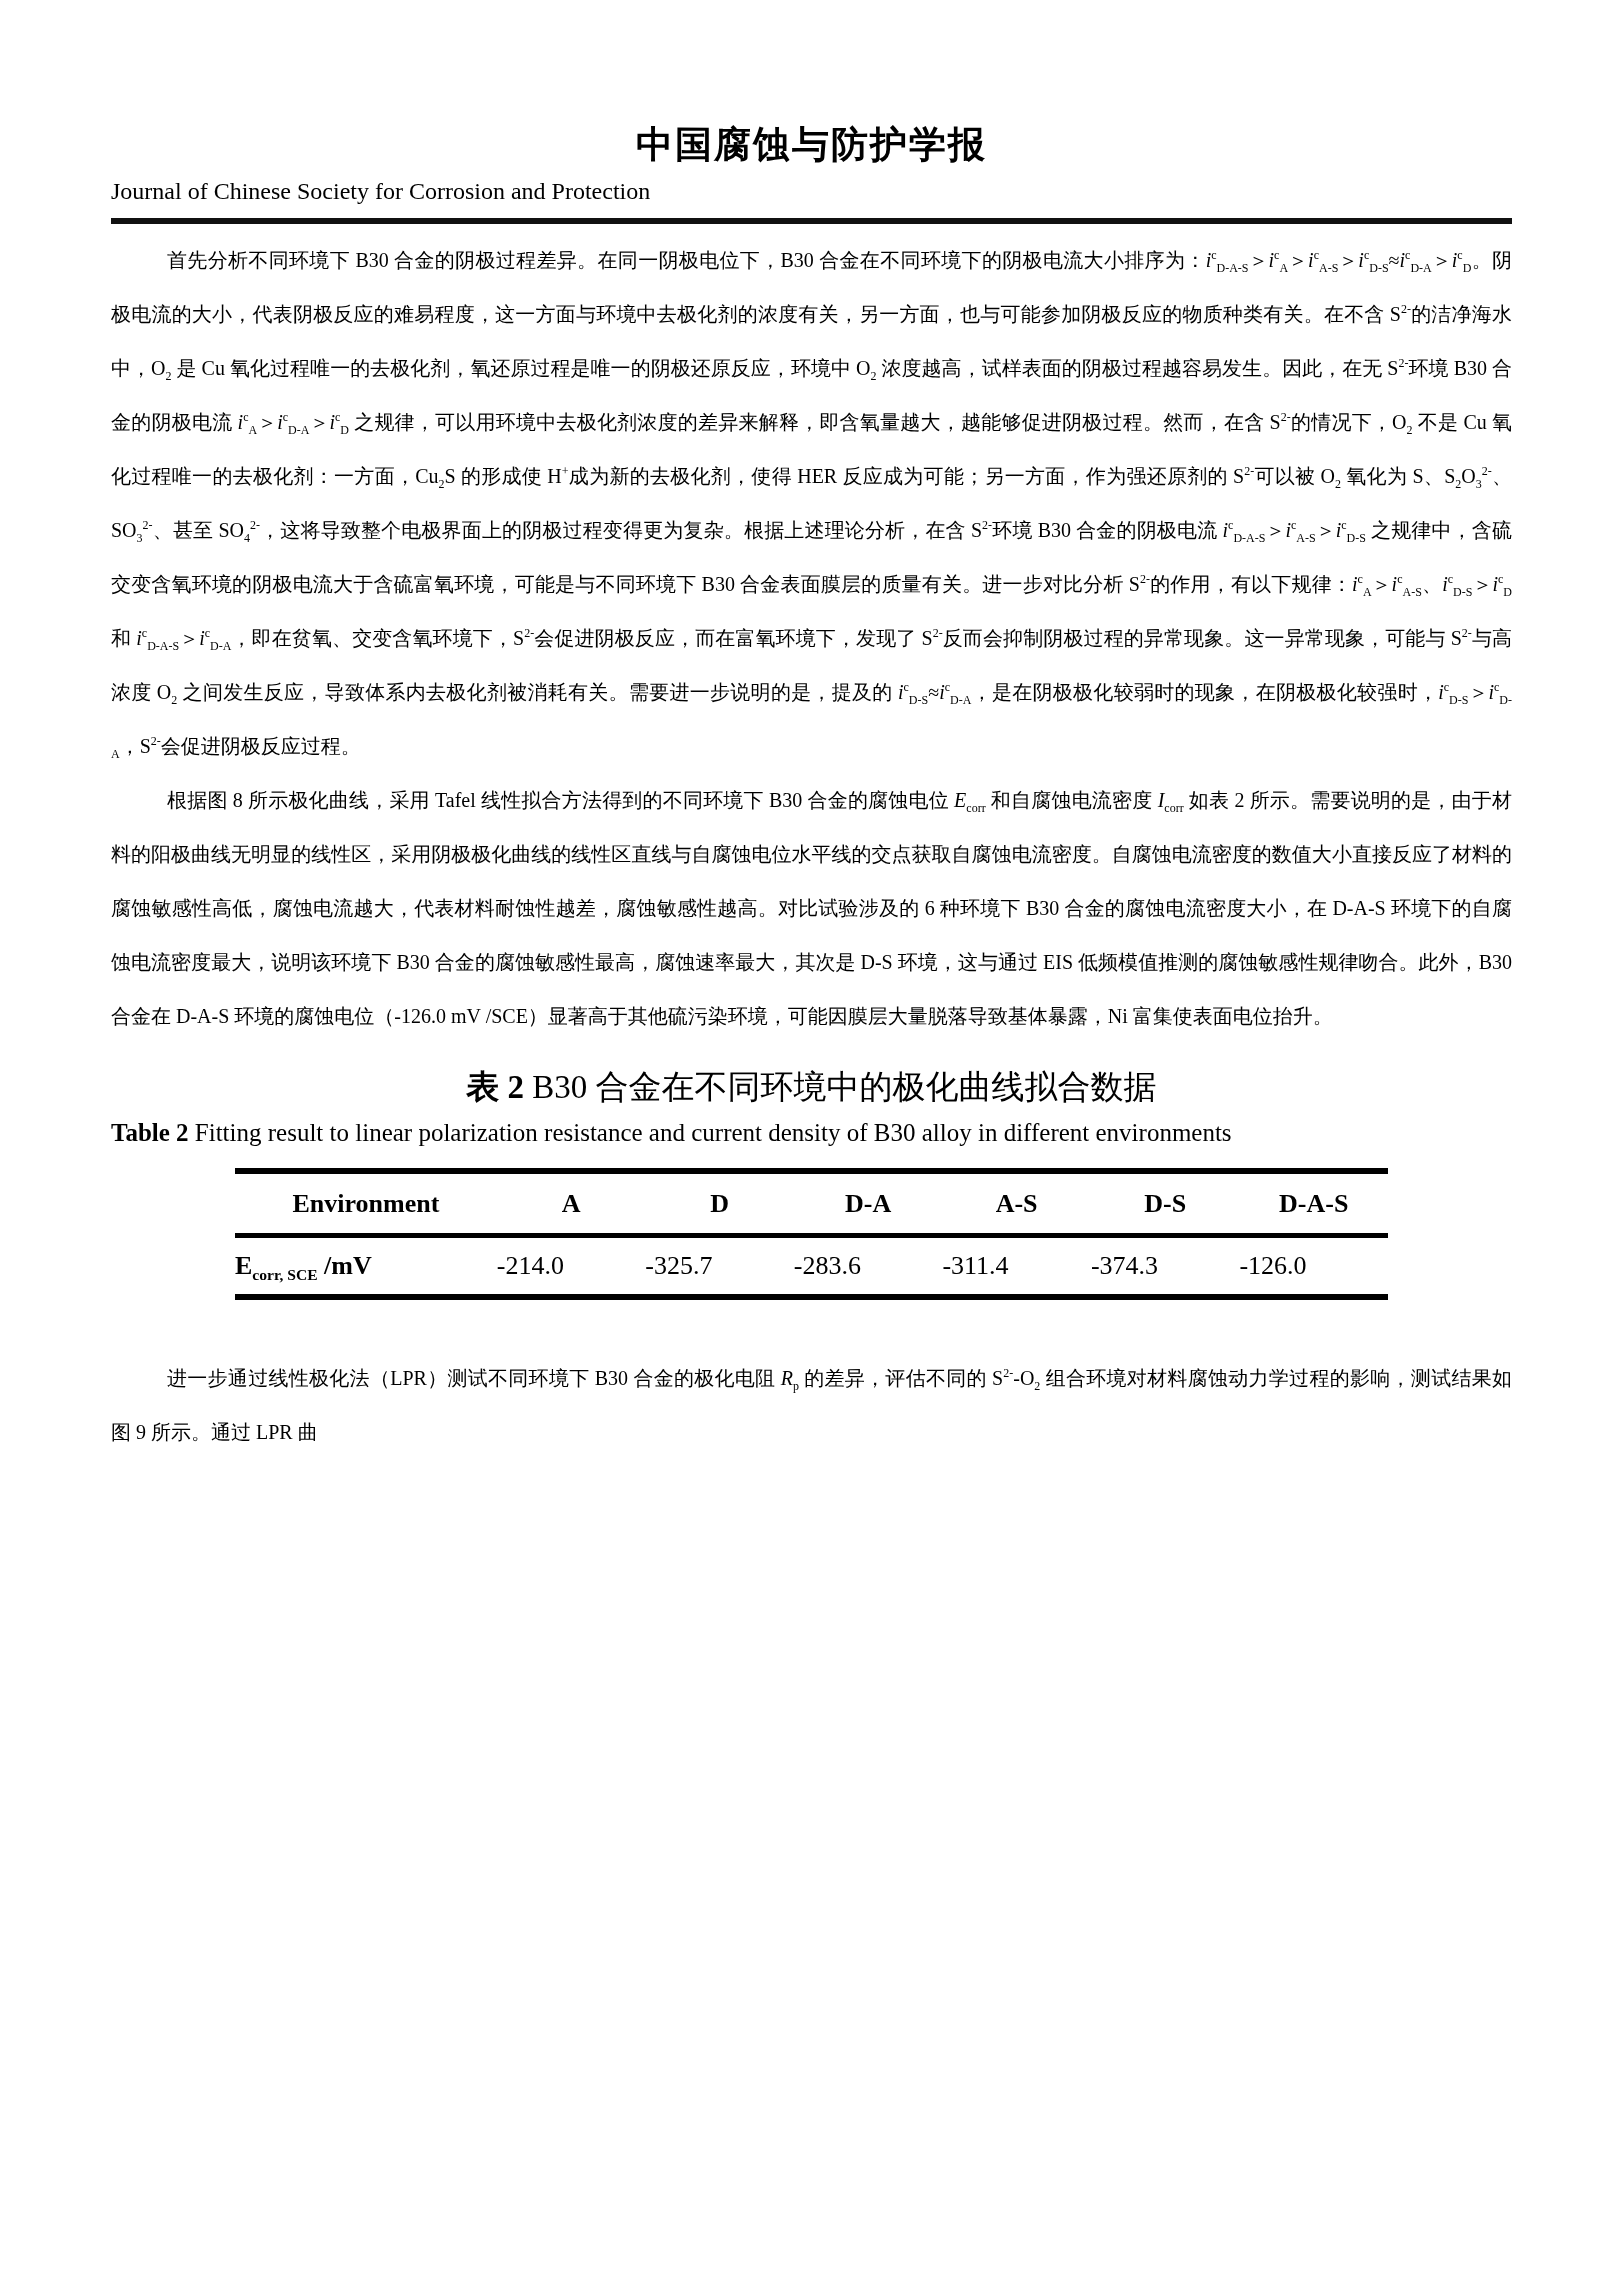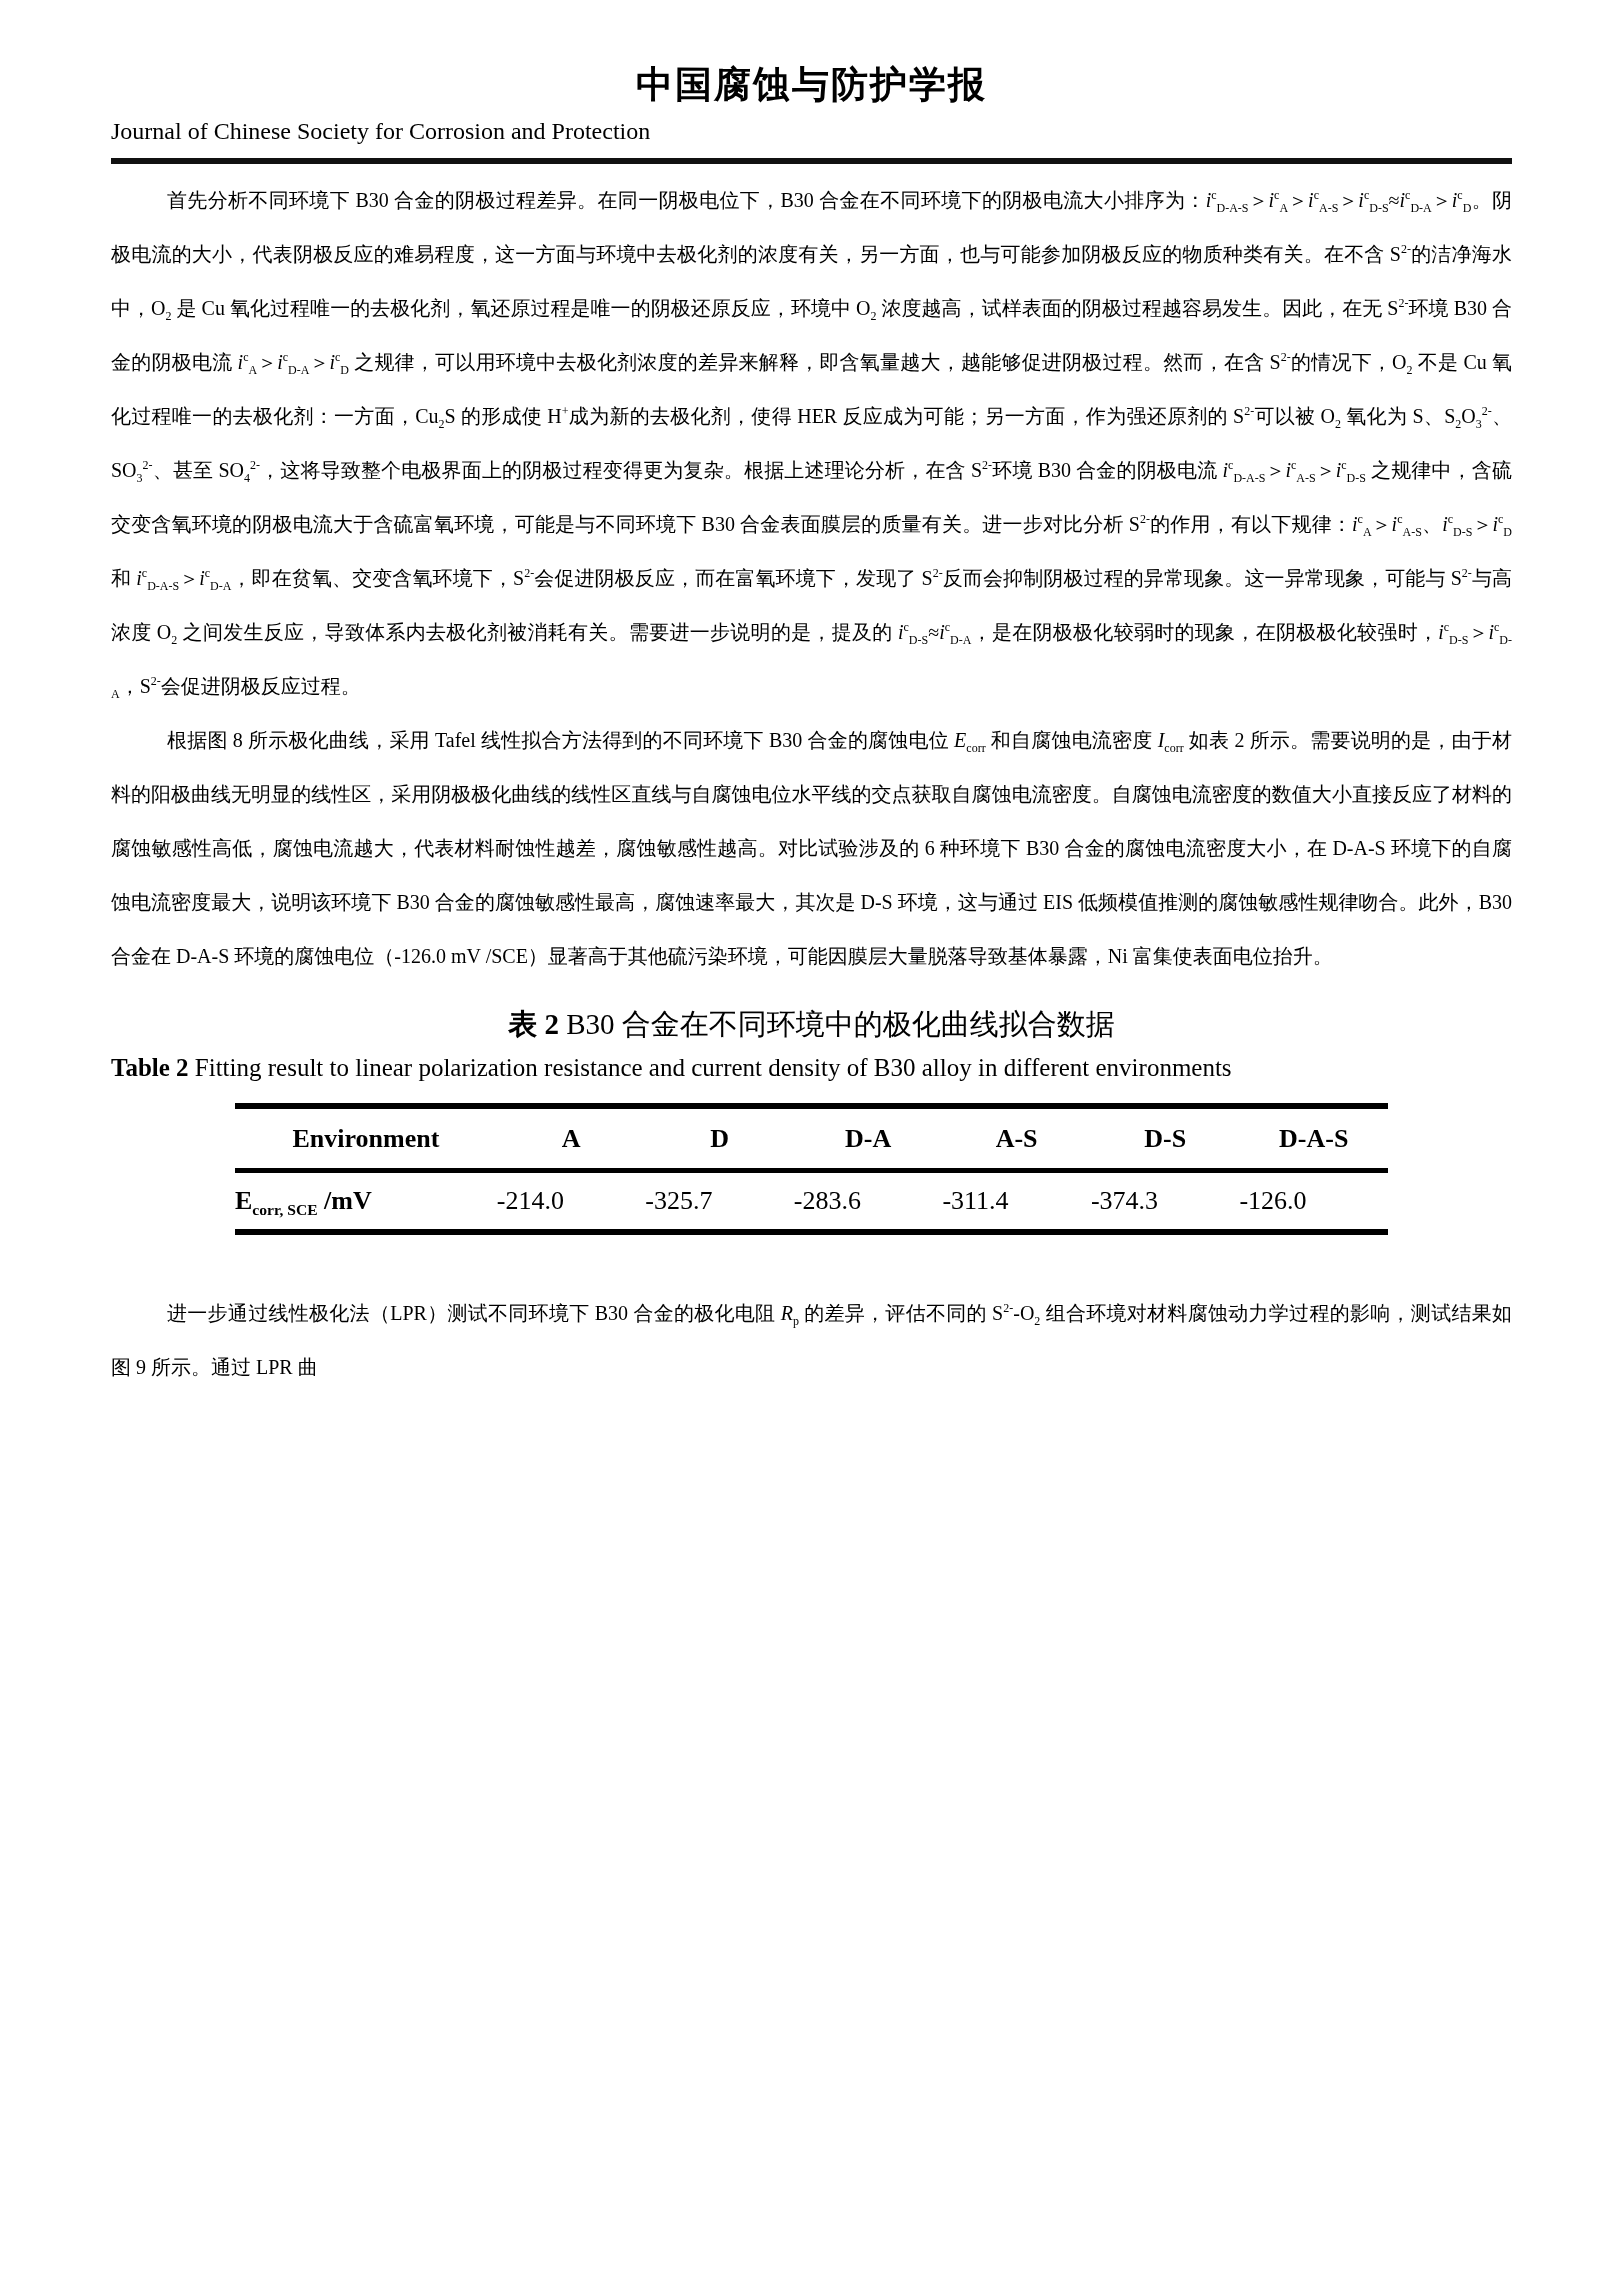--- a/index.html
+++ b/index.html
@@ -8,21 +8,21 @@
     width:1623px; height:2295px;
     margin:0 auto;
     background:#ffffff;
     color:#000;
     font-family:"Liberation Serif","DejaVu Serif",serif;
     overflow:hidden;
   }
   .content { padding:0 111px; }
 
   
-  .page-header { padding-top:60px; }
+  .page-header { padding-top:120px; }
   .title-zh {
     margin:0; text-align:center;
     font-size:37px; font-weight:bold; letter-spacing:2px;
   }
   .title-en {
     margin:7.9px 0 0 0; 
     font-size:24px; font-weight:normal;
   }
   .header-rule {
     height:5.9px; background:#111; margin-top:13px;
@@ -35,21 +35,21 @@
     text-indent:56px;
   }
   .par-1 { margin-top:9.2px; }
   .par-3 { margin-top:51px; }
 
   sup { font-size:60%; vertical-align:super; line-height:0; }
   sub { font-size:60%; vertical-align:sub;   line-height:0; }
 
   
   .caption-zh {
-    margin-top:22px; text-align:center; font-size:29px;
+    margin-top:22px; text-align:center; font-size:33px;
   }
   .caption-zh b { font-weight:bold; }
   .caption-en {
     margin-top:9.2px; text-align:left; font-size:25px;
   }
   .caption-en b { font-weight:bold; }
 
   
   table.results {
     width:1153px; margin:21px auto 0 auto;

